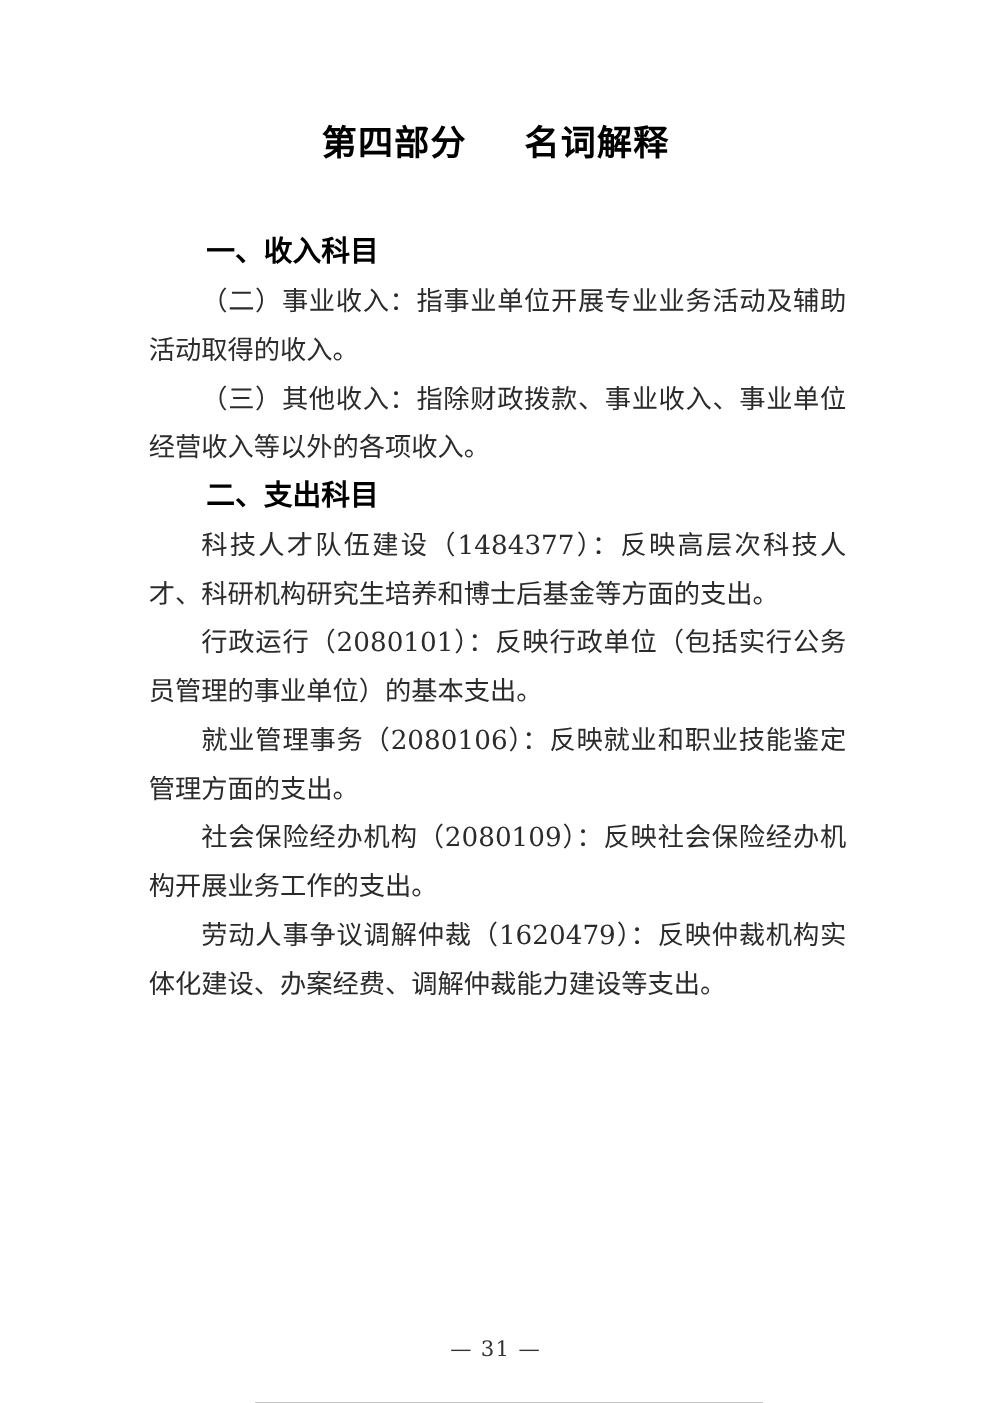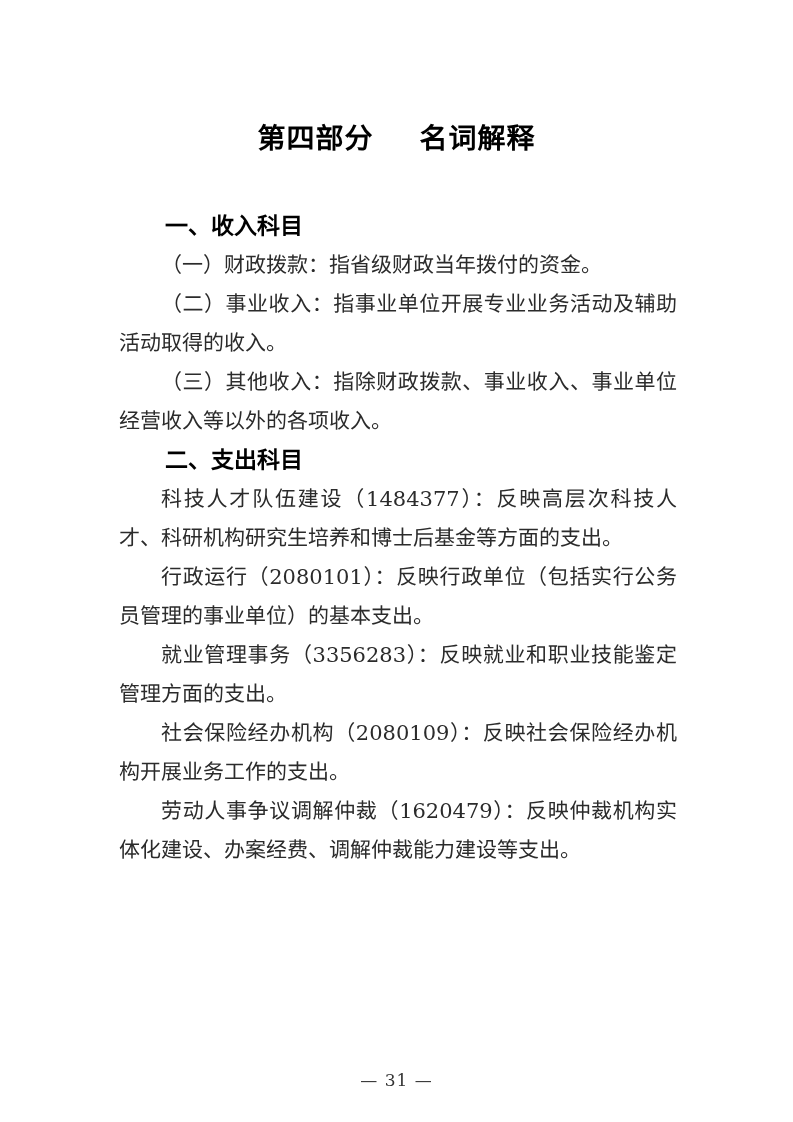--- a/index.html
+++ b/index.html
@@ -8,21 +8,21 @@
     background: #9a9a9a;
   }
   .page {
     position: relative;
     width: 793px;
     height: 1122px;
     margin: 0 auto;
     background: #ffffff;
     overflow: hidden;
     box-sizing: border-box;
-    padding-top: 120px;
+    padding-top: 96px;
   }
   .title {
     margin: 0;
     text-align: center;
     font-family: "DejaVu Sans", "Liberation Sans", sans-serif;
     font-weight: bold;
     font-size: 28px;
     line-height: 38px;
     color: #000000;
     letter-spacing: 1px;
@@ -74,34 +74,33 @@
 <body>
 
 <div class="page">
 
   <h1 class="title"><span>第四部分</span><span class="title-part2">名词解释</span></h1>
 
   <div class="body-text">
 
     <h2 class="section-heading">一、收入科目</h2>
 
-    <p class="para">（一）财政拨款：指省级财政当年拨付的资金。</p>
 
     <p class="para">（二）事业收入：指事业单位开展专业业务活动及辅助活动取得的收入。</p>
 
     <p class="para">（三）其他收入：指除财政拨款、事业收入、事业单位经营收入等以外的各项收入。</p>
 
 
     <h2 class="section-heading">二、支出科目</h2>
 
     <p class="para">科技人才队伍建设（1484377）：反映高层次科技人才、科研机构研究生培养和博士后基金等方面的支出。</p>
 
     <p class="para">行政运行（2080101）：反映行政单位（包括实行公务员管理的事业单位）的基本支出。</p>
 
-    <p class="para">就业管理事务（3356283）：反映就业和职业技能鉴定管理方面的支出。</p>
+    <p class="para">就业管理事务（2080106）：反映就业和职业技能鉴定管理方面的支出。</p>
 
     <p class="para">社会保险经办机构（2080109）：反映社会保险经办机构开展业务工作的支出。</p>
 
     <p class="para">劳动人事争议调解仲裁（1620479）：反映仲裁机构实体化建设、办案经费、调解仲裁能力建设等支出。</p>
 
   </div>
 
   <div class="page-number">— 31 —</div>
 
 </div>

